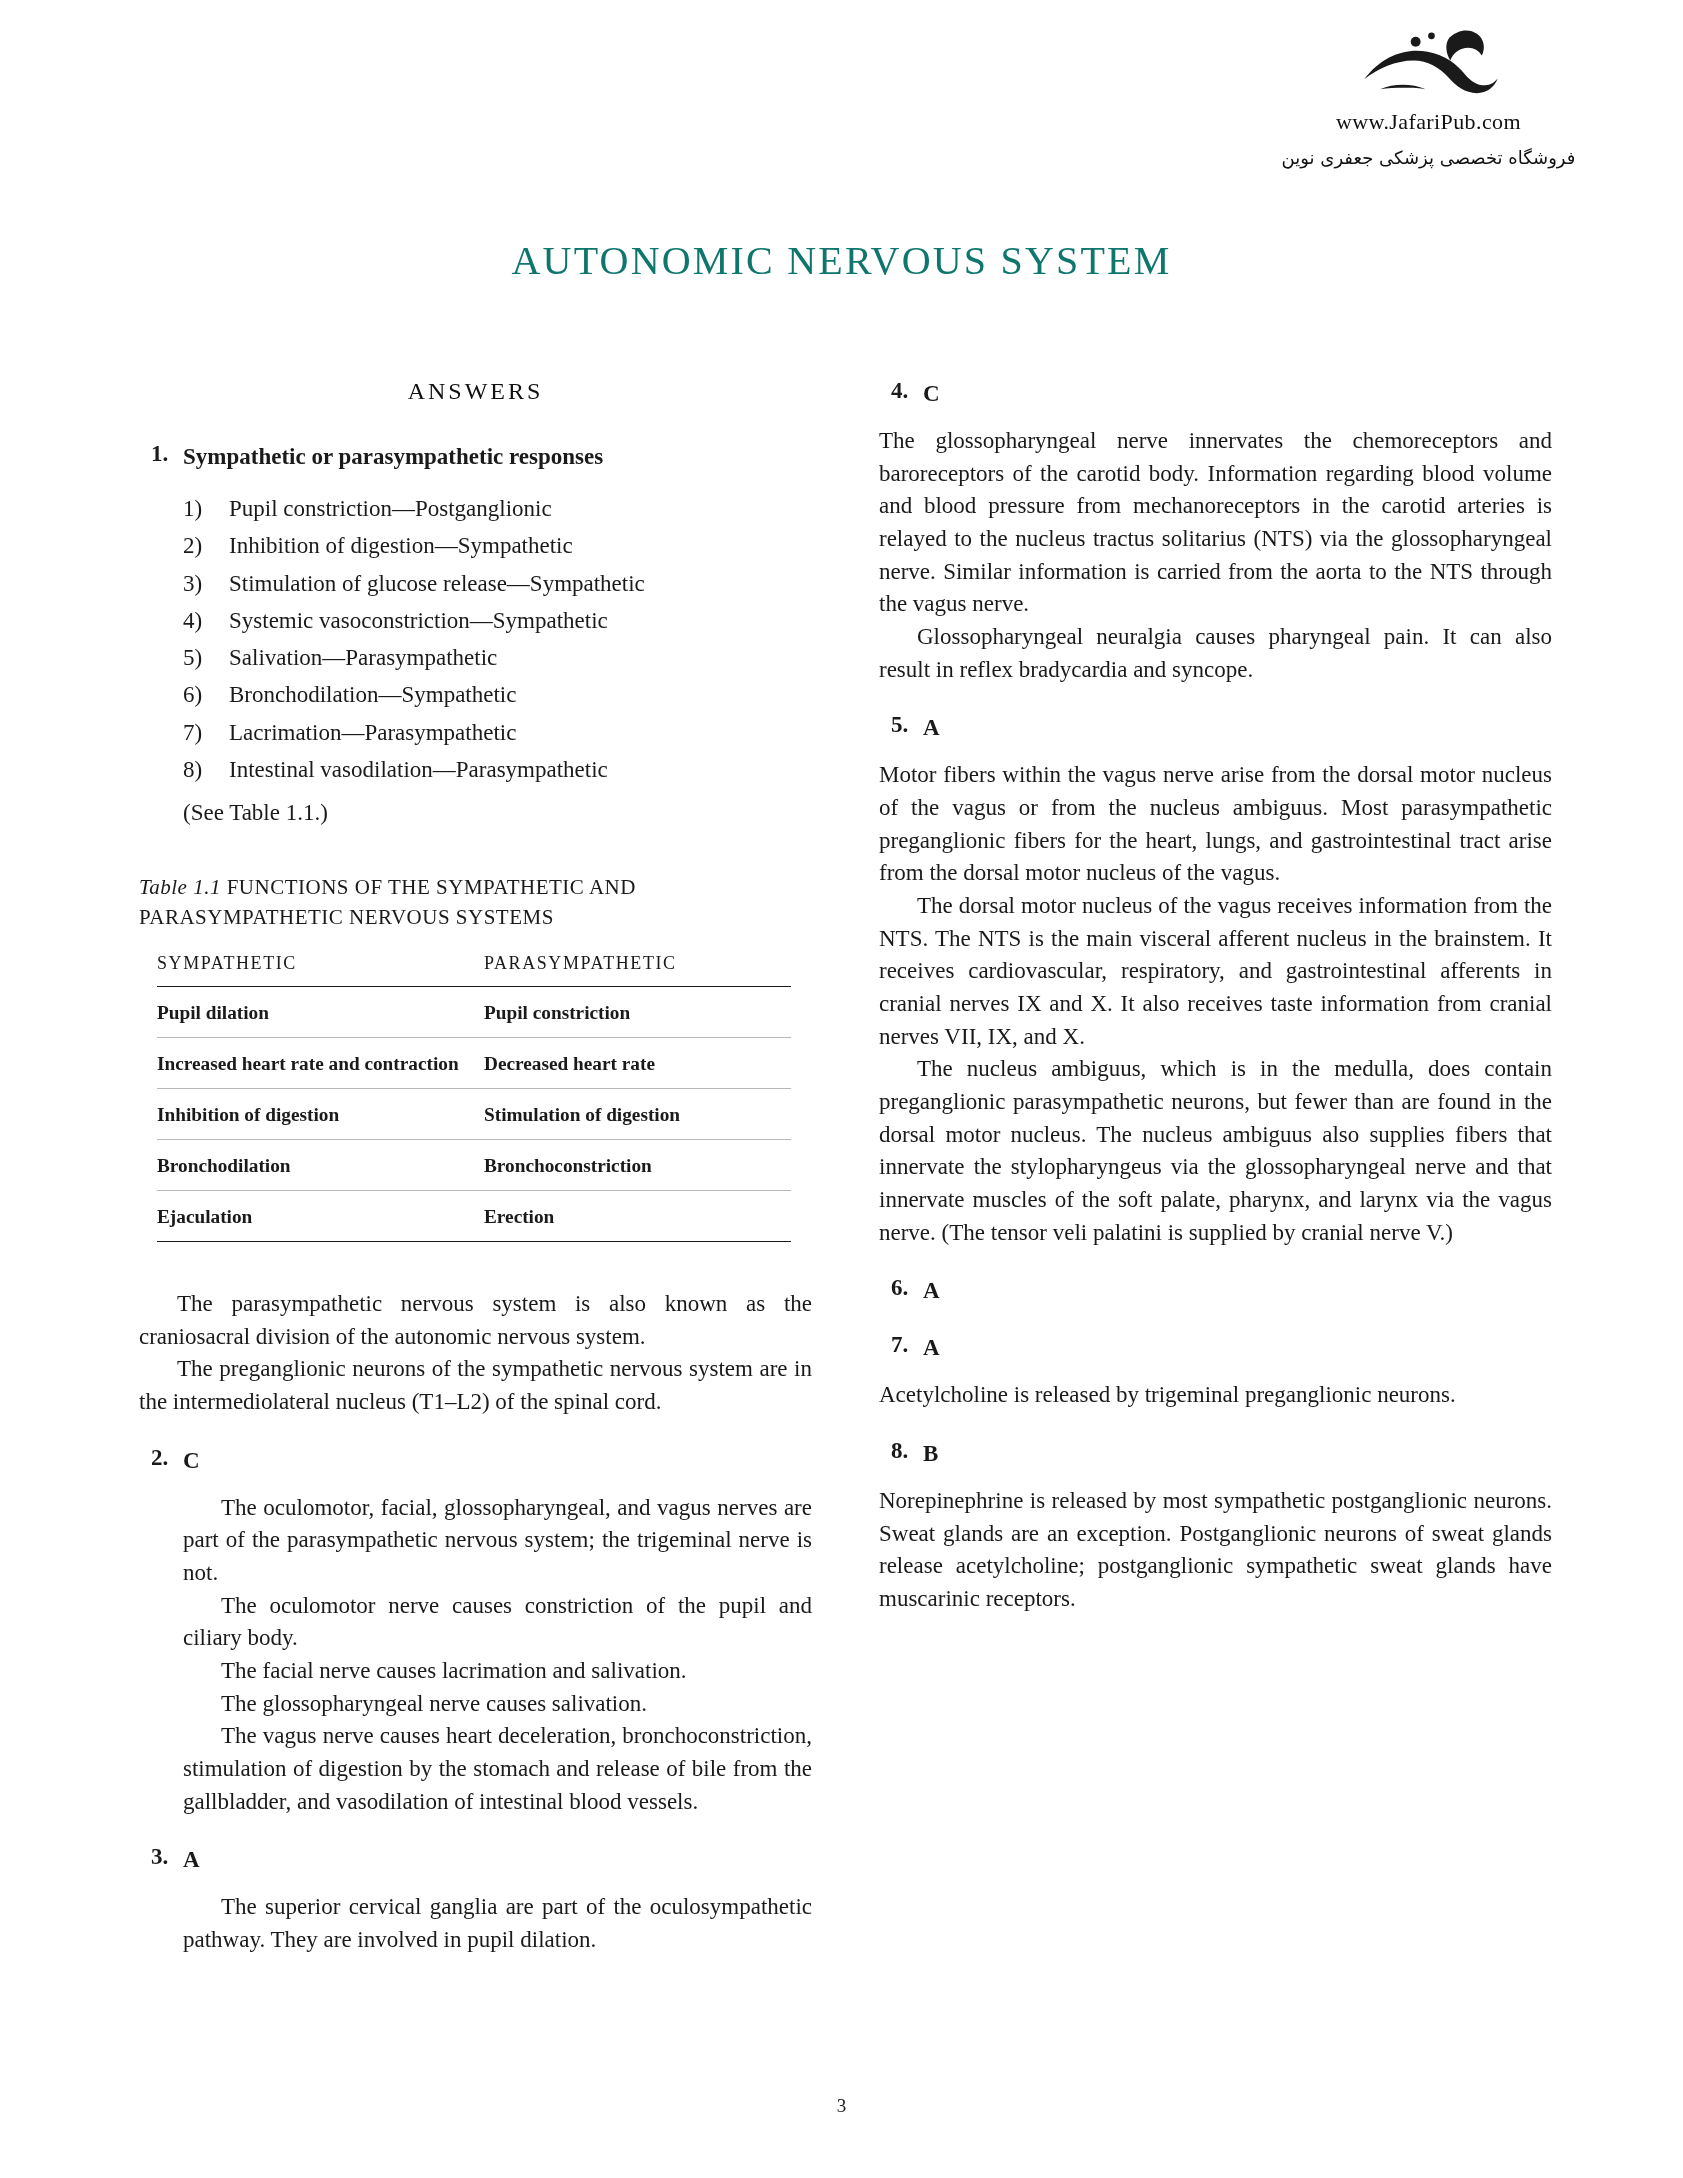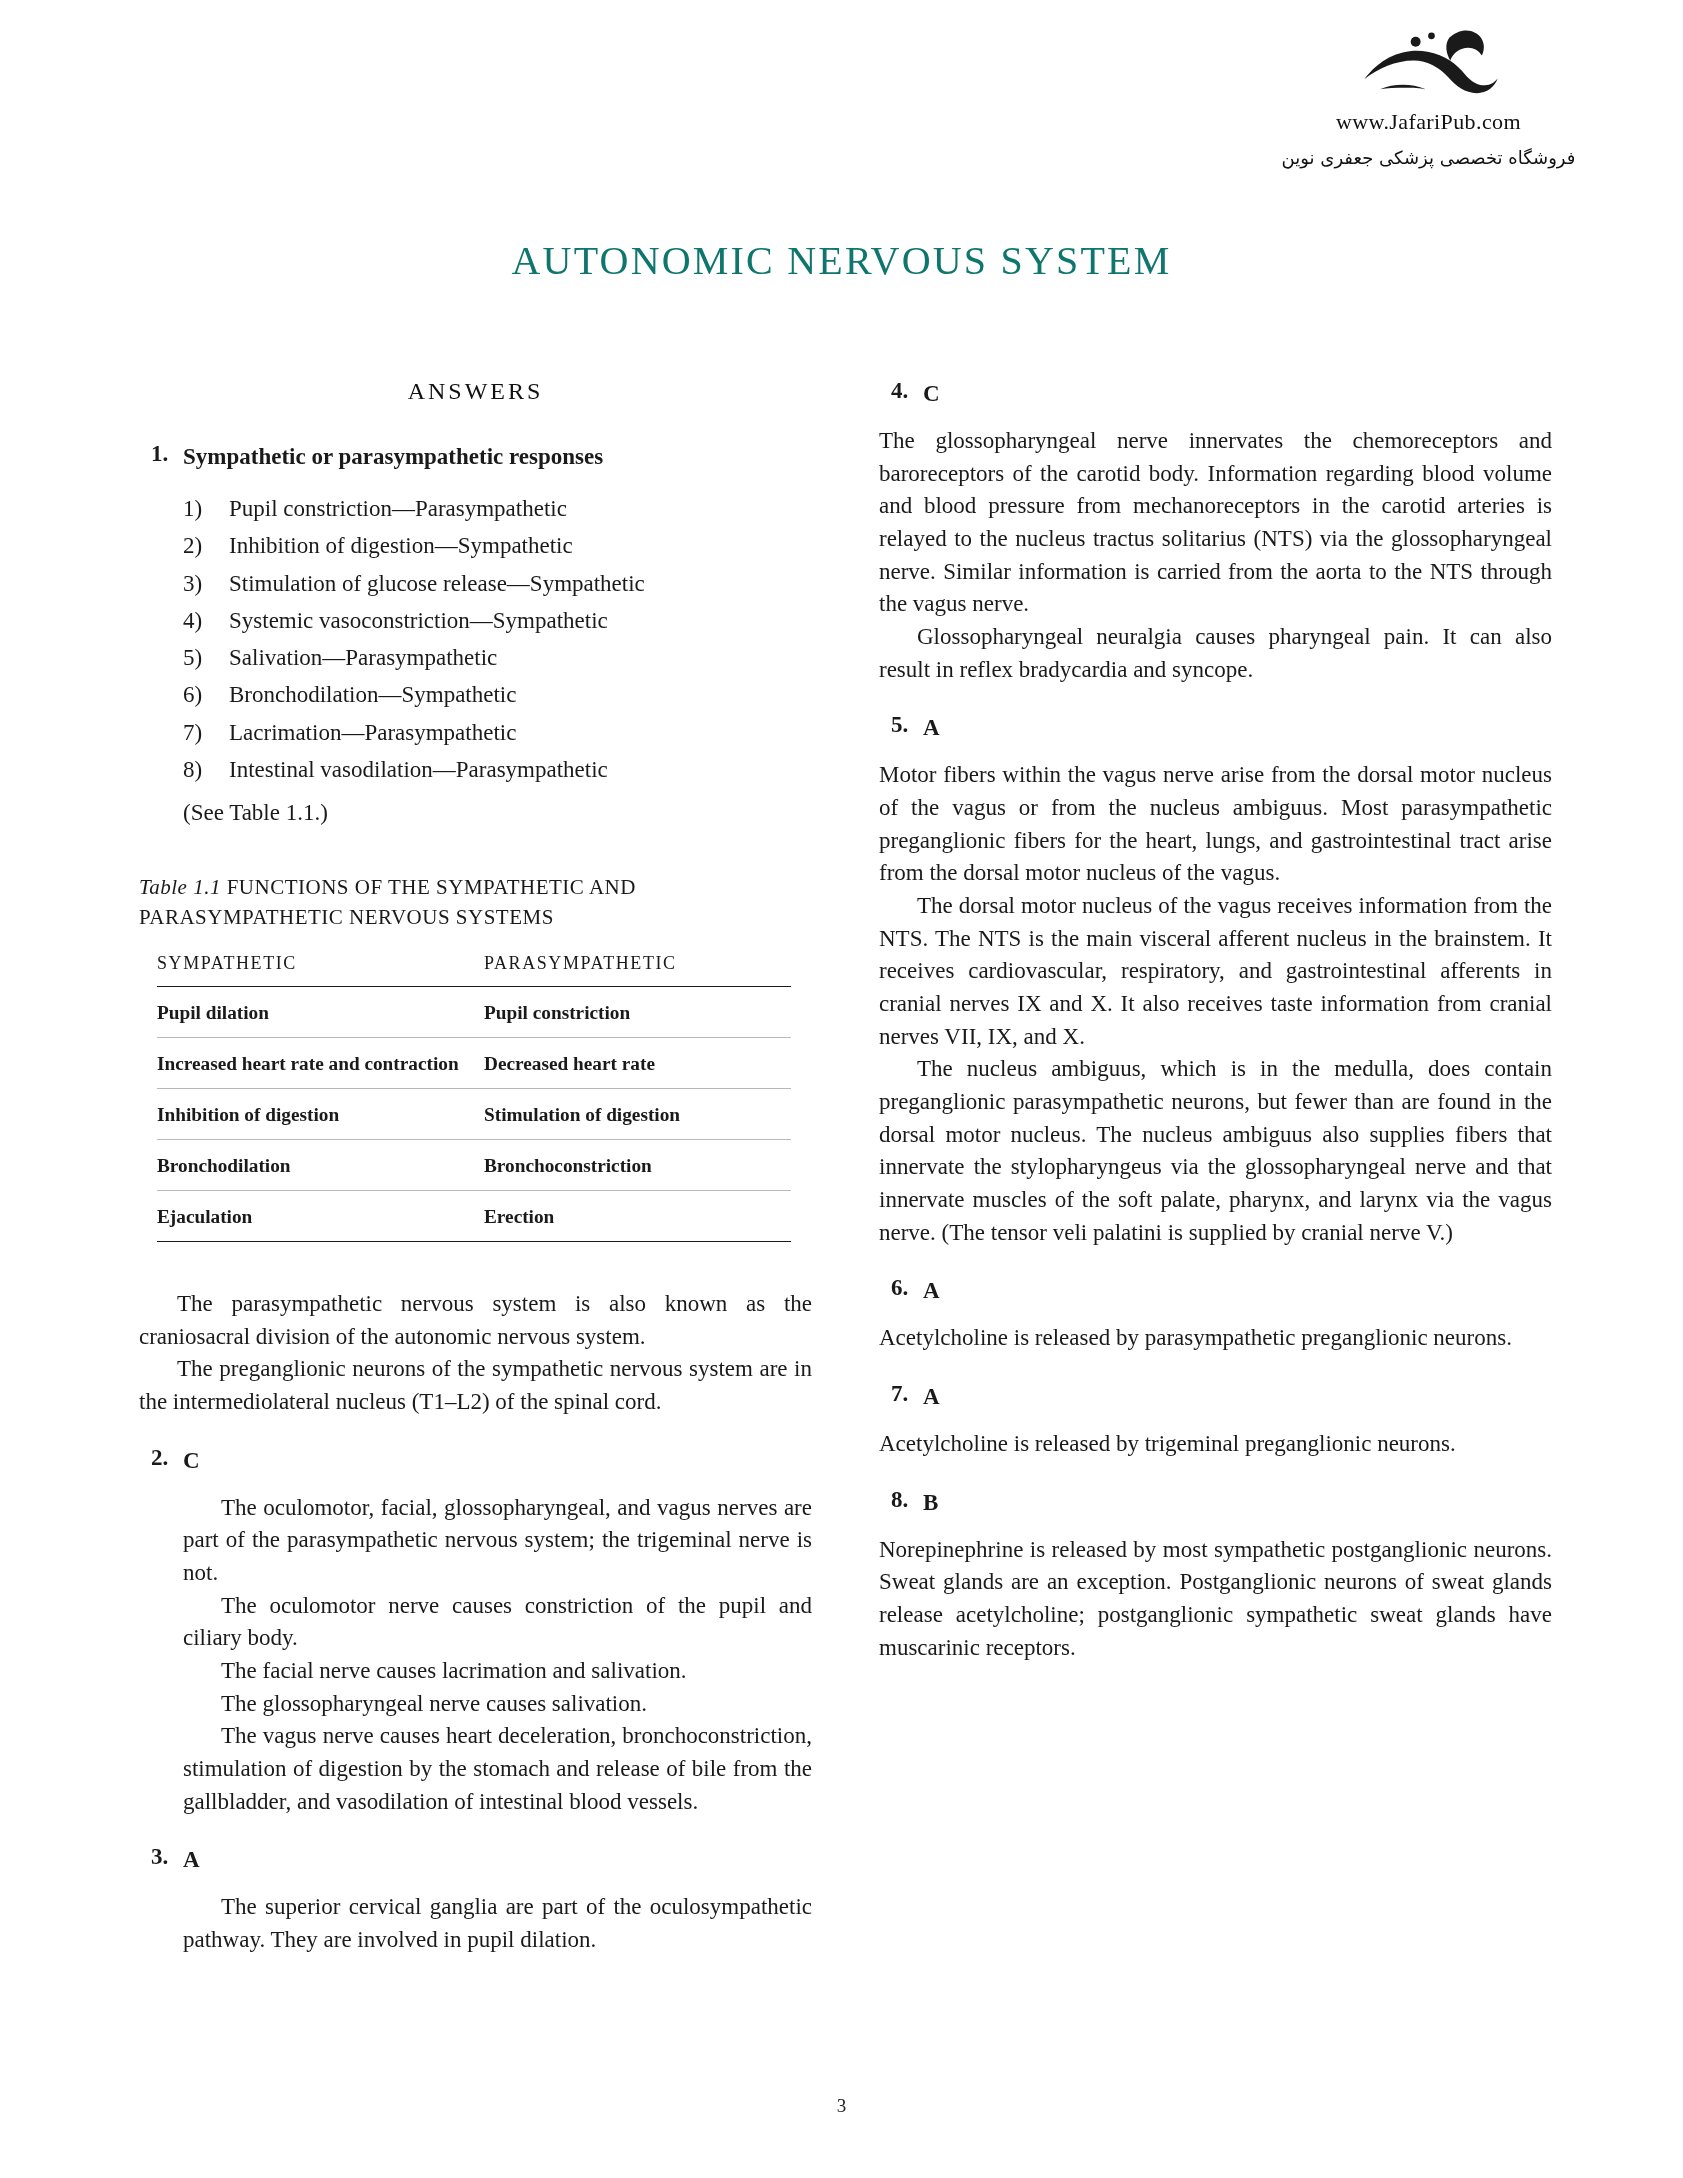--- a/index.html
+++ b/index.html
@@ -241,21 +241,21 @@
 
       <div class="answers-head">ANSWERS</div>
 
       <div class="qblock">
         <div class="qnum">1.</div>
         <div class="qbody">
           <div class="qtitle-bold">Sympathetic or parasympathetic responses</div>
           <ul class="sublist">
             <li>
               <span class="li-num">1)</span>
-              <span>Pupil constriction—Parasympathetic</span>
+              <span>Pupil constriction—Postganglionic</span>
             </li>
             <li>
               <span class="li-num">2)</span>
               <span>Inhibition of digestion—Sympathetic</span>
             </li>
             <li>
               <span class="li-num">3)</span>
               <span>Stimulation of glucose release—Sympathetic</span>
             </li>
             <li>
@@ -375,23 +375,20 @@
         <p class="para">The dorsal motor nucleus of the vagus receives information from the NTS. The NTS is the main visceral afferent nucleus in the brainstem. It receives cardiovascular, respiratory, and gastrointestinal afferents in cranial nerves IX and X. It also receives taste information from cranial nerves VII, IX, and X.</p>
         <p class="para">The nucleus ambiguus, which is in the medulla, does contain preganglionic parasympathetic neurons, but fewer than are found in the dorsal motor nucleus. The nucleus ambiguus also supplies fibers that innervate the stylopharyngeus via the glossopharyngeal nerve and that innervate muscles of the soft palate, pharynx, and larynx via the vagus nerve. (The tensor veli palatini is supplied by cranial nerve V.)</p>
       </div>
 
       <div class="qblock">
         <div class="qnum">6.</div>
         <div class="qbody">
           <div class="qletter">A</div>
         </div>
       </div>
-      <div class="para-group">
-        <p class="para noindent">Acetylcholine is released by parasympathetic preganglionic neurons.</p>
-      </div>
 
       <div class="qblock">
         <div class="qnum">7.</div>
         <div class="qbody">
           <div class="qletter">A</div>
         </div>
       </div>
       <div class="para-group">
         <p class="para noindent">Acetylcholine is released by trigeminal preganglionic neurons.</p>
       </div>

